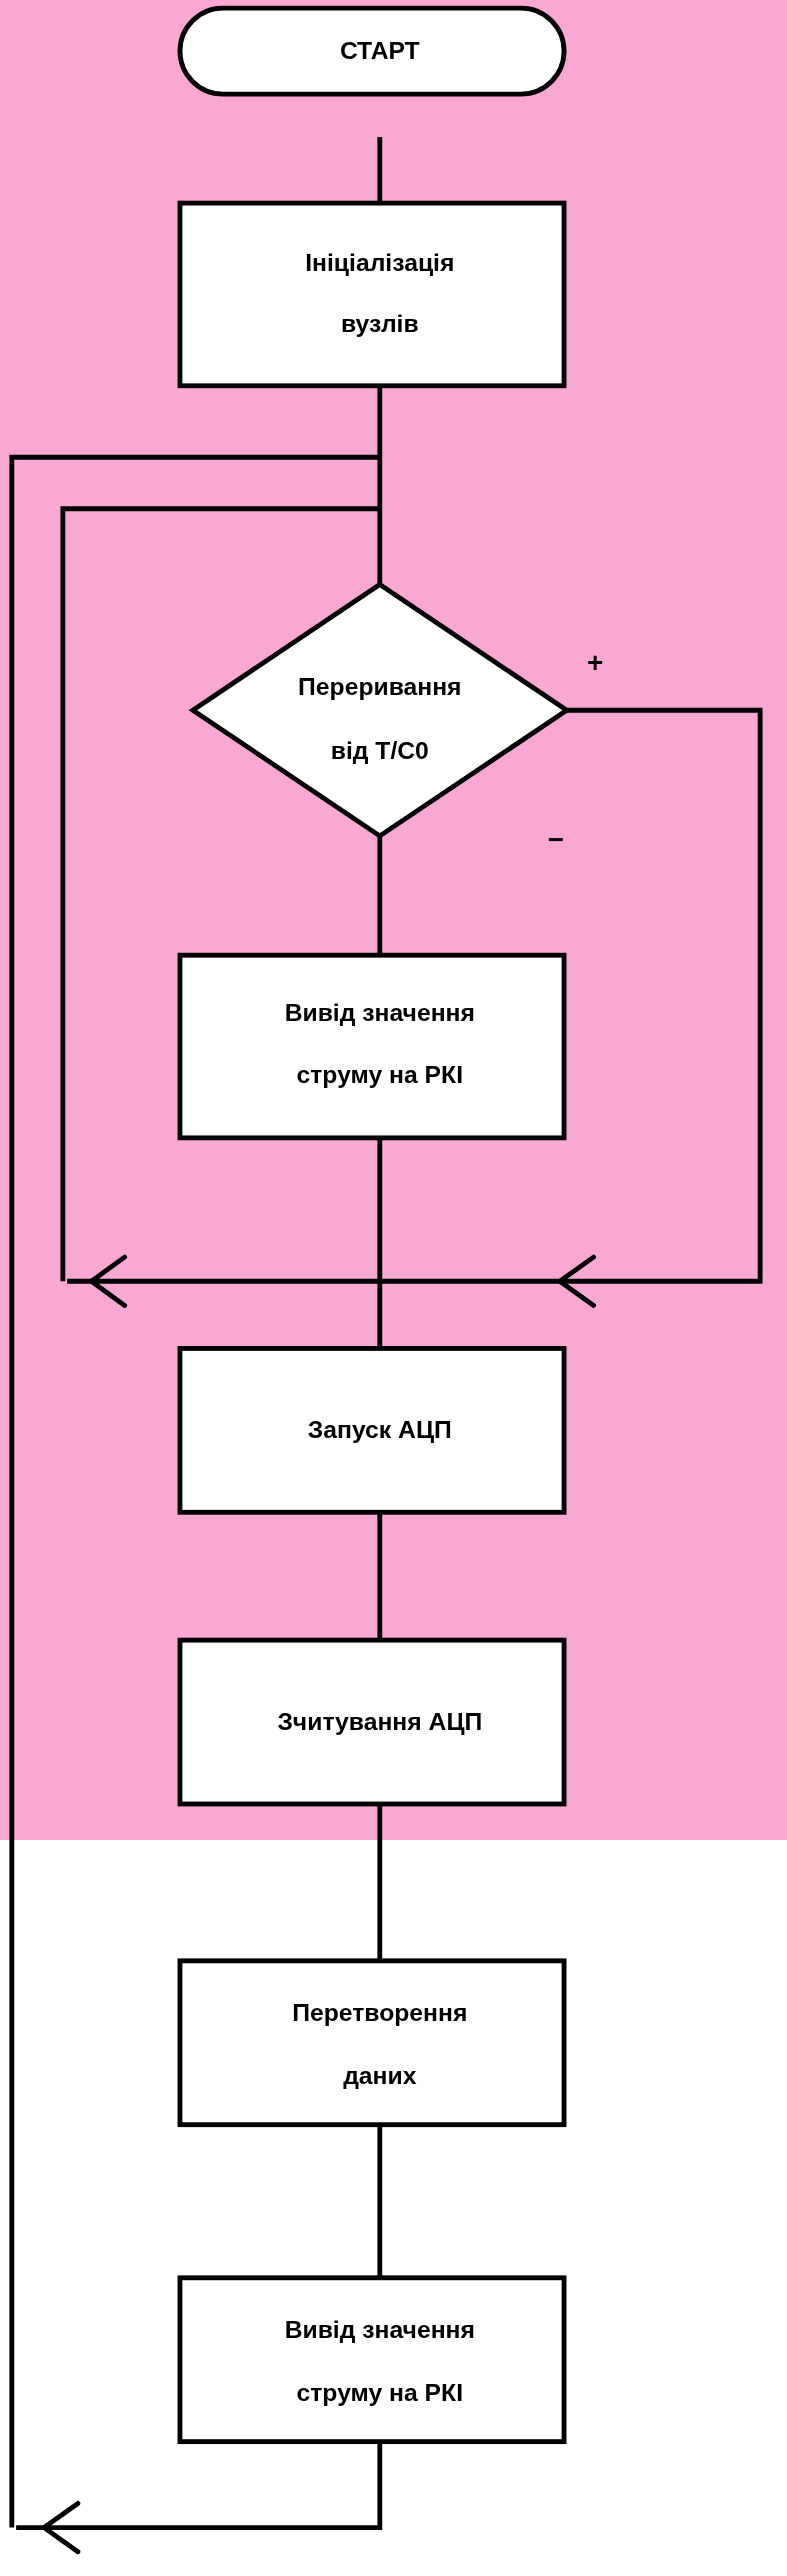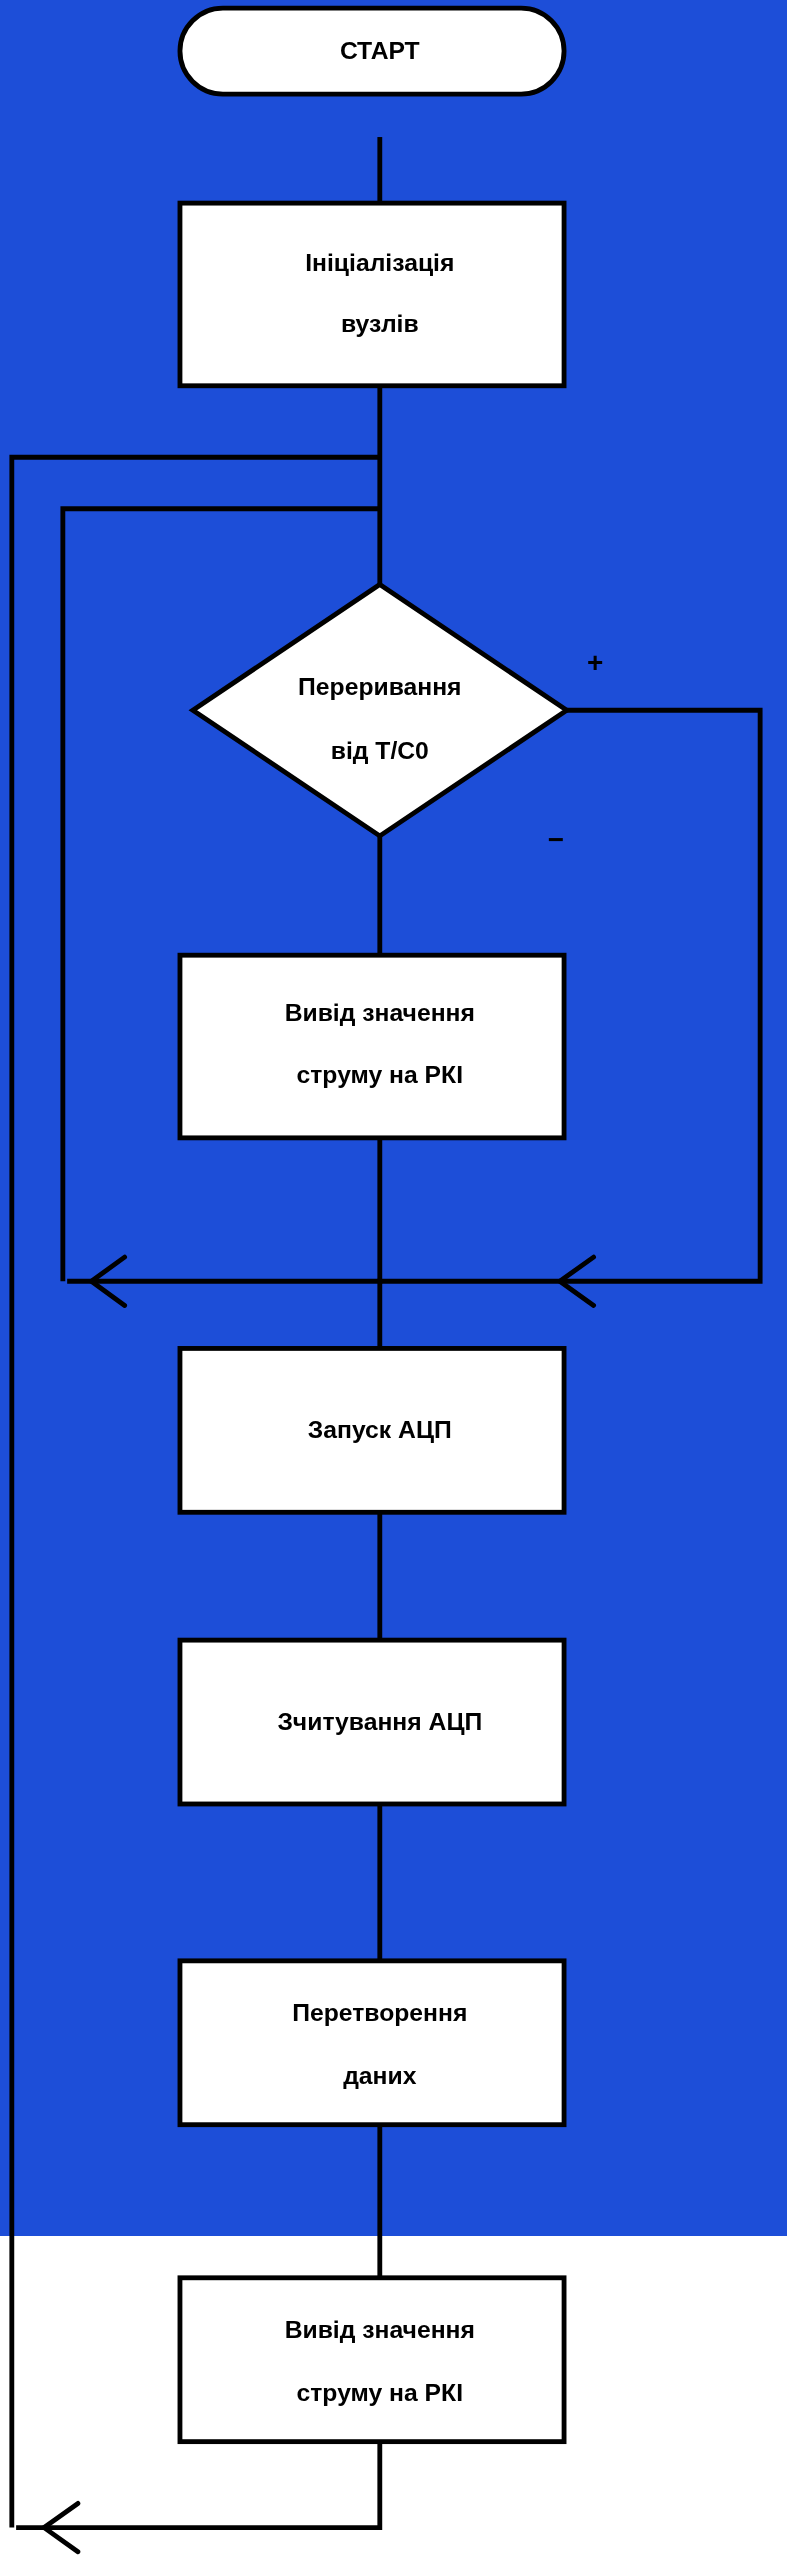--- a/index.html
+++ b/index.html
@@ -8,22 +8,22 @@
     background: #ffffff;
   }
   body {
     width: 787px;
     height: 2576px;
     font-family: "Liberation Sans", sans-serif;
   }
   #flowchart-root {
     position: relative;
     width: 787px;
-    height: 2236px;
-    background: #1d4ed8;
+    height: 1840px;
+    background: #f9a8d4;
   }
   svg.diagram {
     display: block;
     width: 787px;
     height: 2576px;
   }
   .shape-stroke {
     fill: #ffffff;
     stroke: #000000;
     stroke-width: 9;

